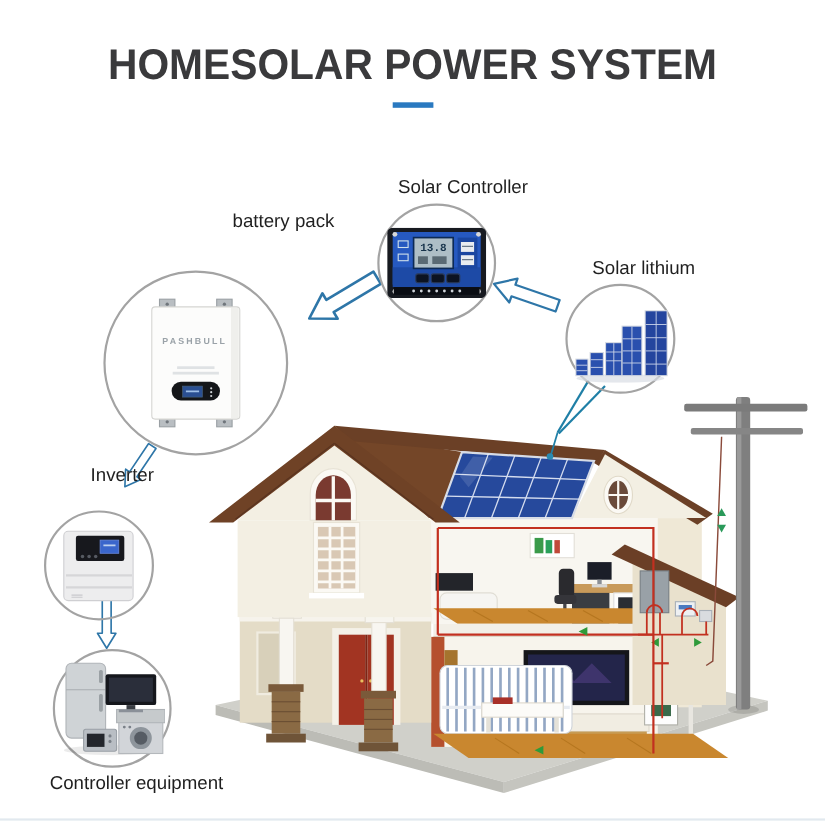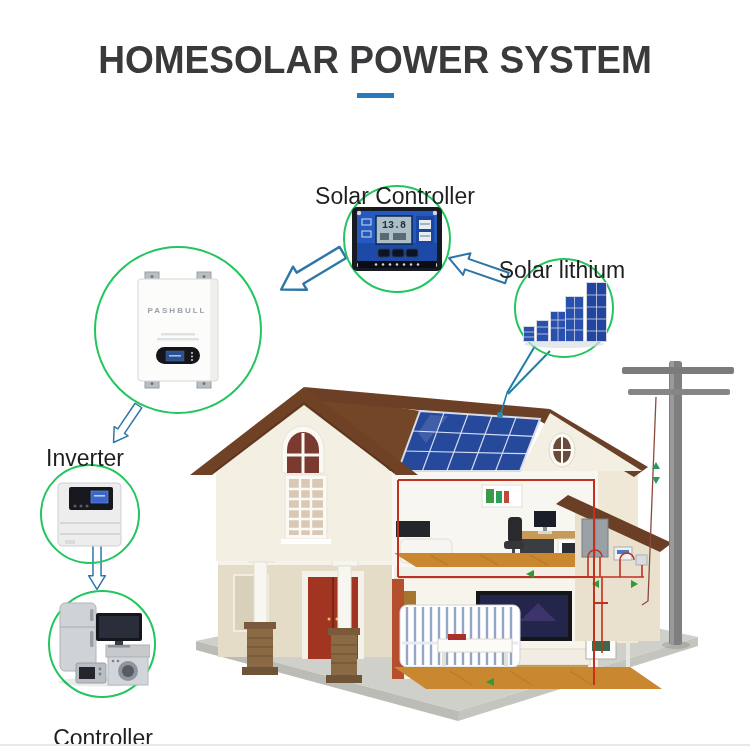--- a/index.html
+++ b/index.html
@@ -4,29 +4,29 @@
 <style>
   html,body{margin:0;padding:0;}
   body{width:750px;height:750px;position:relative;background:#ffffff;overflow:hidden;
        font-family:"Liberation Sans",sans-serif;}
   .abs{position:absolute;}
   
   .title-wrap{left:0;right:0;top:38px;text-align:center;font-weight:bold;font-size:39px;
               color:#3a3a3c;letter-spacing:0px;transform:scaleX(.95);white-space:nowrap;}
   .title-underline{left:357px;top:93px;width:37px;height:5px;background:#2a79c0;}
   
-  .callout{border:2px solid #22c55e;border-radius:50%;display:flex;align-items:center;
+  .callout{border:2px solid #a3a3a3;border-radius:50%;display:flex;align-items:center;
            justify-content:center;background:transparent;}
   .c-controller{left:343px;top:185px;width:104px;height:104px;}
   .c-battery{left:94px;top:246px;width:164px;height:164px;}
   .c-panels{left:514px;top:258px;width:96px;height:96px;}
   .c-inverter{left:40px;top:464px;width:96px;height:96px;}
   .c-equipment{left:48px;top:590px;width:104px;height:104px;}
   
-  .lbl{font-size:23px;color:#1f1f1f;text-align:center;line-height:26px;margin-top:26px;}
+  .lbl{font-size:17px;color:#1f1f1f;text-align:right;line-height:26px;}
   .l-controller{left:310px;top:157px;width:170px;}
   .l-battery{left:84px;top:188px;width:220px;}
   .l-panels{left:492px;top:231px;width:140px;}
   .l-inverter{left:30px;top:419px;width:110px;}
   .l-equipment{left:3px;top:699px;width:200px;}
   .overlay{pointer-events:none;}
   .bottom-line{left:0;top:744px;width:750px;height:2px;background:#e2e9ef;}
 </style>
 </head>
 <body>
@@ -405,18 +405,19 @@
       <circle cx="64" cy="60" r="1.3" fill="#7a8088"></circle>
     <rect x="22" y="62" width="30" height="20" rx="2" fill="#b9bec4" stroke="#9aa0a6"></rect>
     <rect x="25" y="66" width="16" height="12" fill="#23262c"></rect>
     <circle cx="46" cy="68" r="1.4" fill="#7a8088"></circle>
       <circle cx="46" cy="73" r="1.4" fill="#7a8088"></circle>
   </svg>
 </div>
 
 <div class="abs lbl l-controller">Solar Controller</div>
 <div class="abs lbl l-battery">
+  <span style="display:block">battery pack</span>
 </div>
 <div class="abs lbl l-panels">Solar lithium</div>
 <div class="abs lbl l-inverter">Inverter</div>
 <div class="abs lbl l-equipment">Controller equipment</div>
 
 <div class="abs bottom-line"></div>
 
 </body></html>

